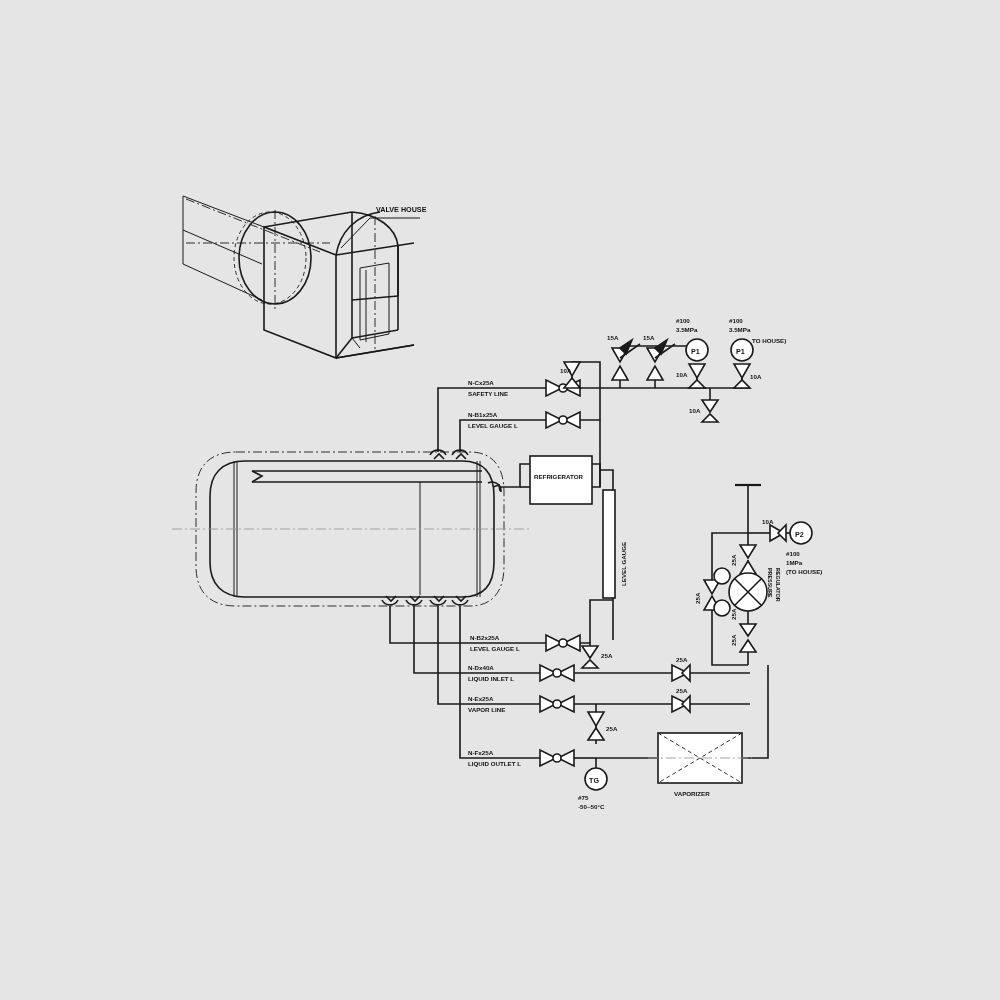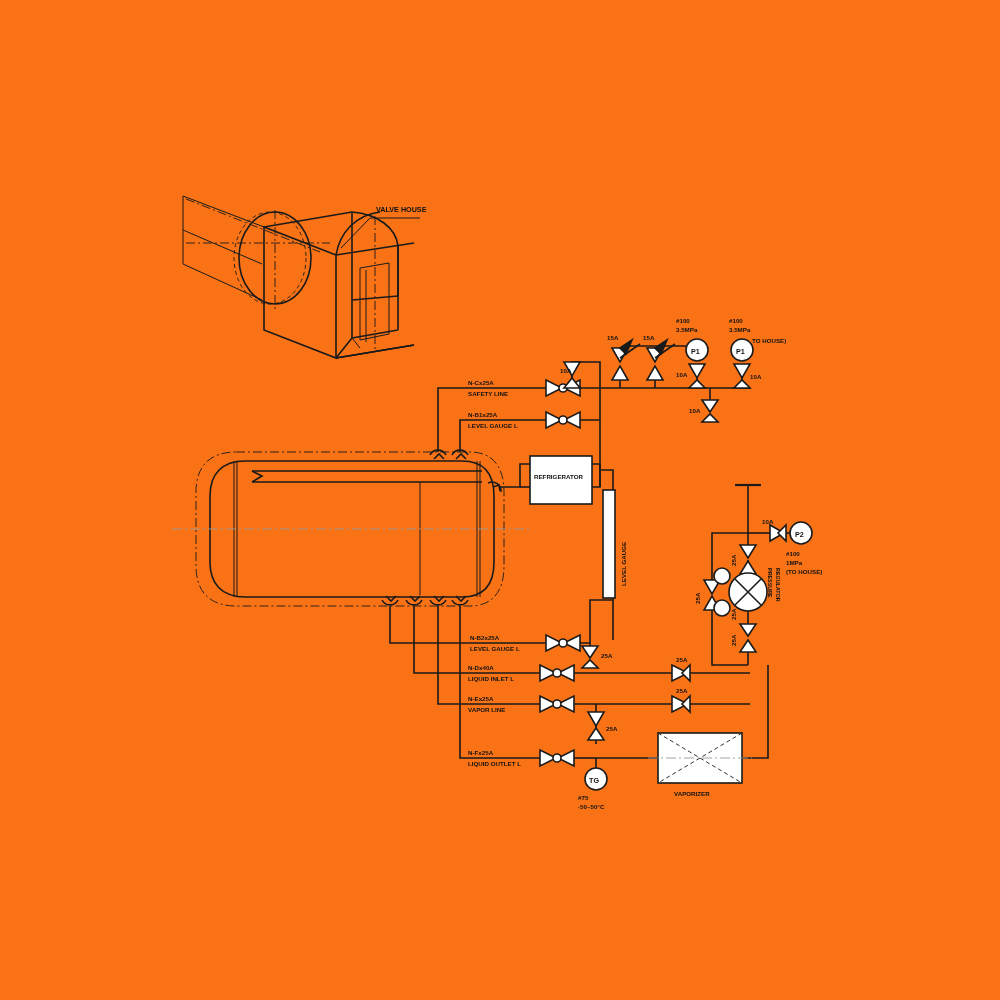--- a/index.html
+++ b/index.html
@@ -1,17 +1,17 @@
 <!DOCTYPE html>
 <html><head>
 <meta charset="utf-8">
 <style>
   html,body{margin:0;padding:0;background:#ffffff;}
   body{width:1000px;height:1000px;font-family:"Liberation Sans",sans-serif;overflow:hidden;}
-  #stage{position:relative;width:1000px;height:1000px;background:#f97316;}
+  #stage{position:relative;width:1000px;height:1000px;background:#e5e5e5;}
   svg{display:block;}
   .ln{stroke:#1a1a1a;fill:none;}
   .thin{stroke-width:1;}
   .med{stroke-width:1.6;}
   .thick{stroke-width:2.2;}
   .dash{stroke:#1a1a1a;fill:none;stroke-width:0.9;stroke-dasharray:9 3 2 3;}
   .dashl{stroke:#9a9a9a;fill:none;stroke-width:0.9;stroke-dasharray:10 3 2 3;}
   .hid{stroke:#1a1a1a;fill:none;stroke-width:0.9;stroke-dasharray:4 3;}
   .fillw{fill:#ffffff;}
   .filld{fill:#1a1a1a;}

